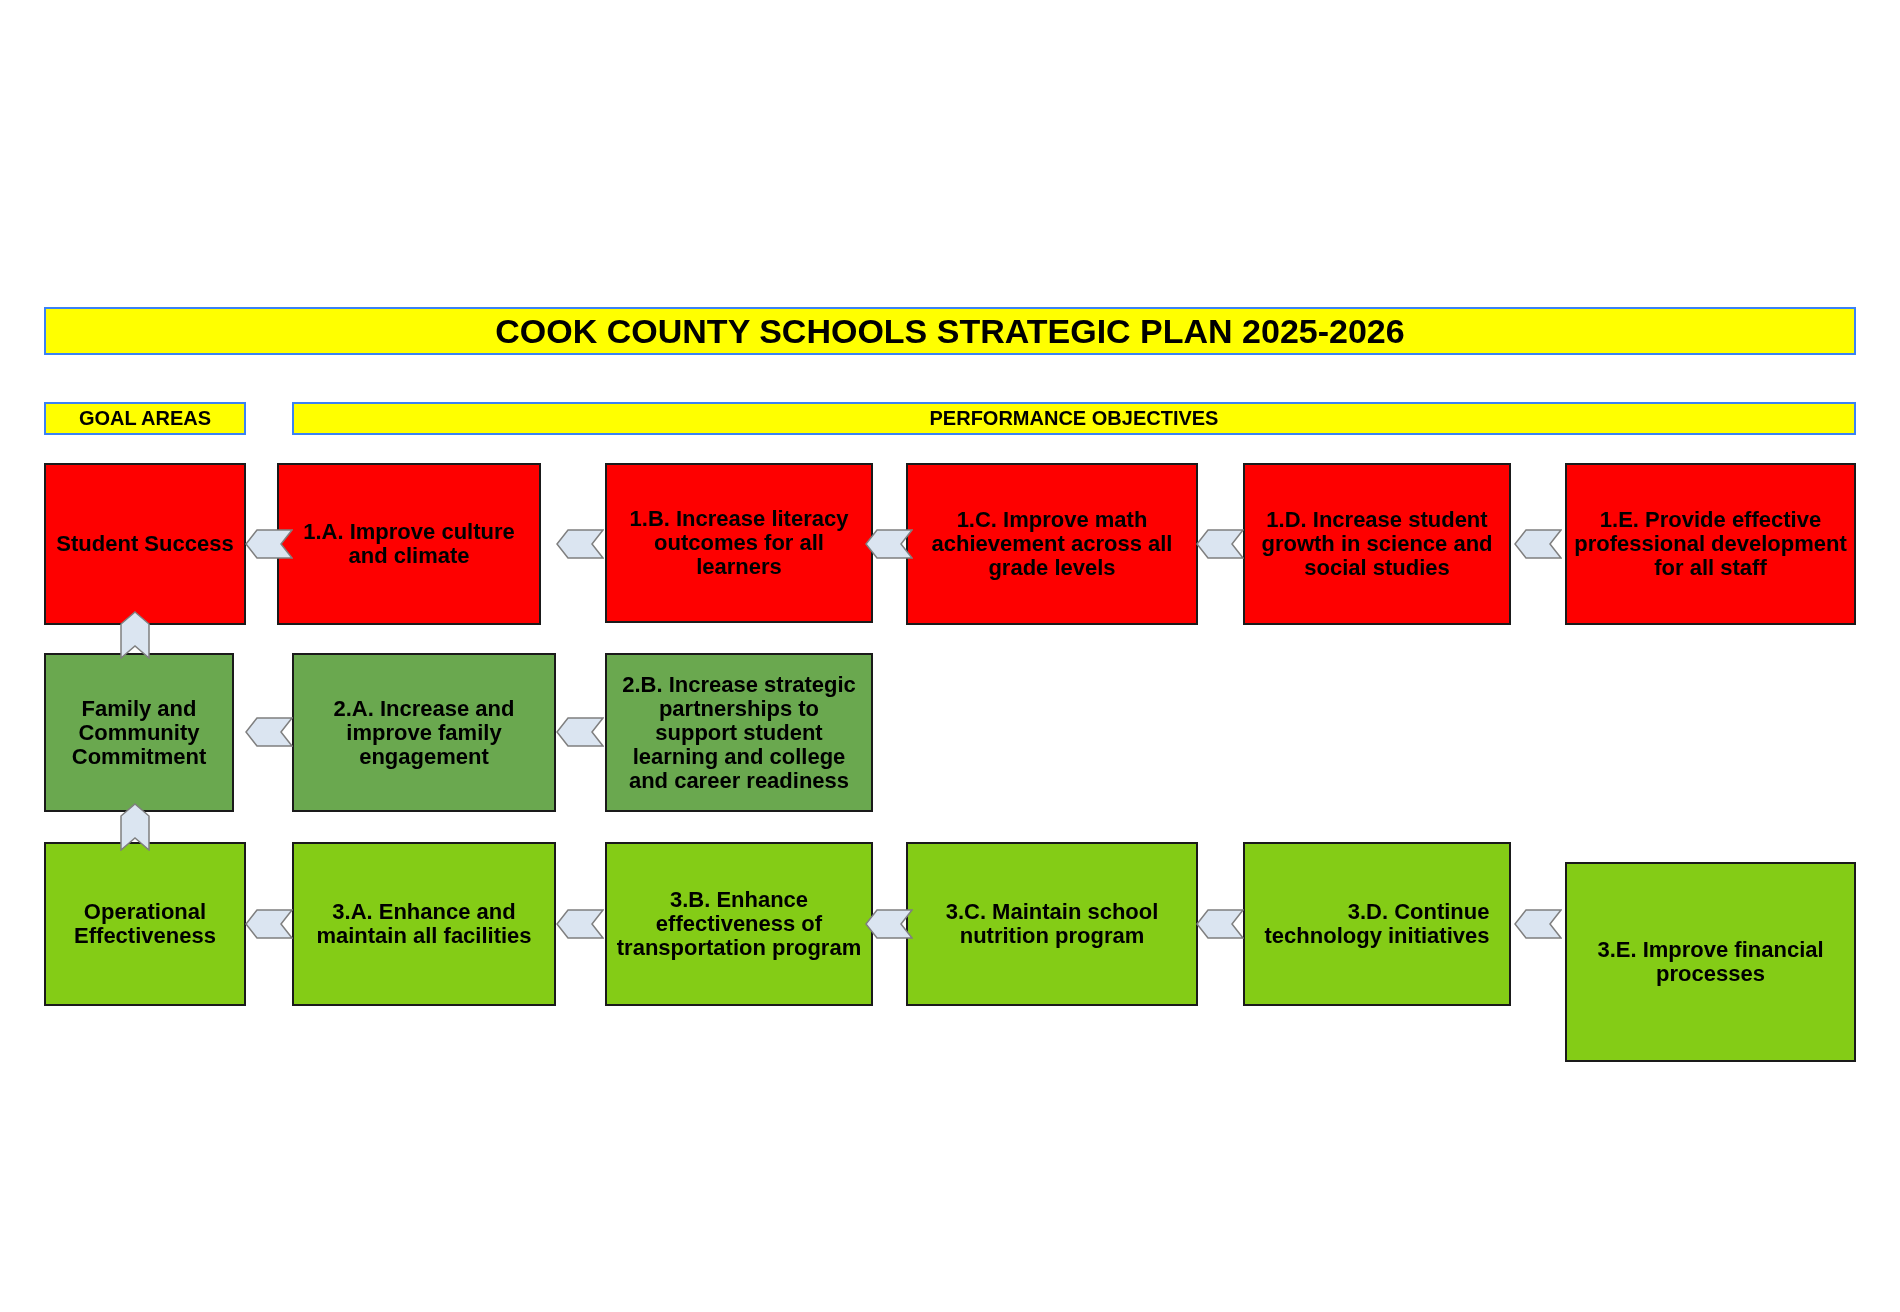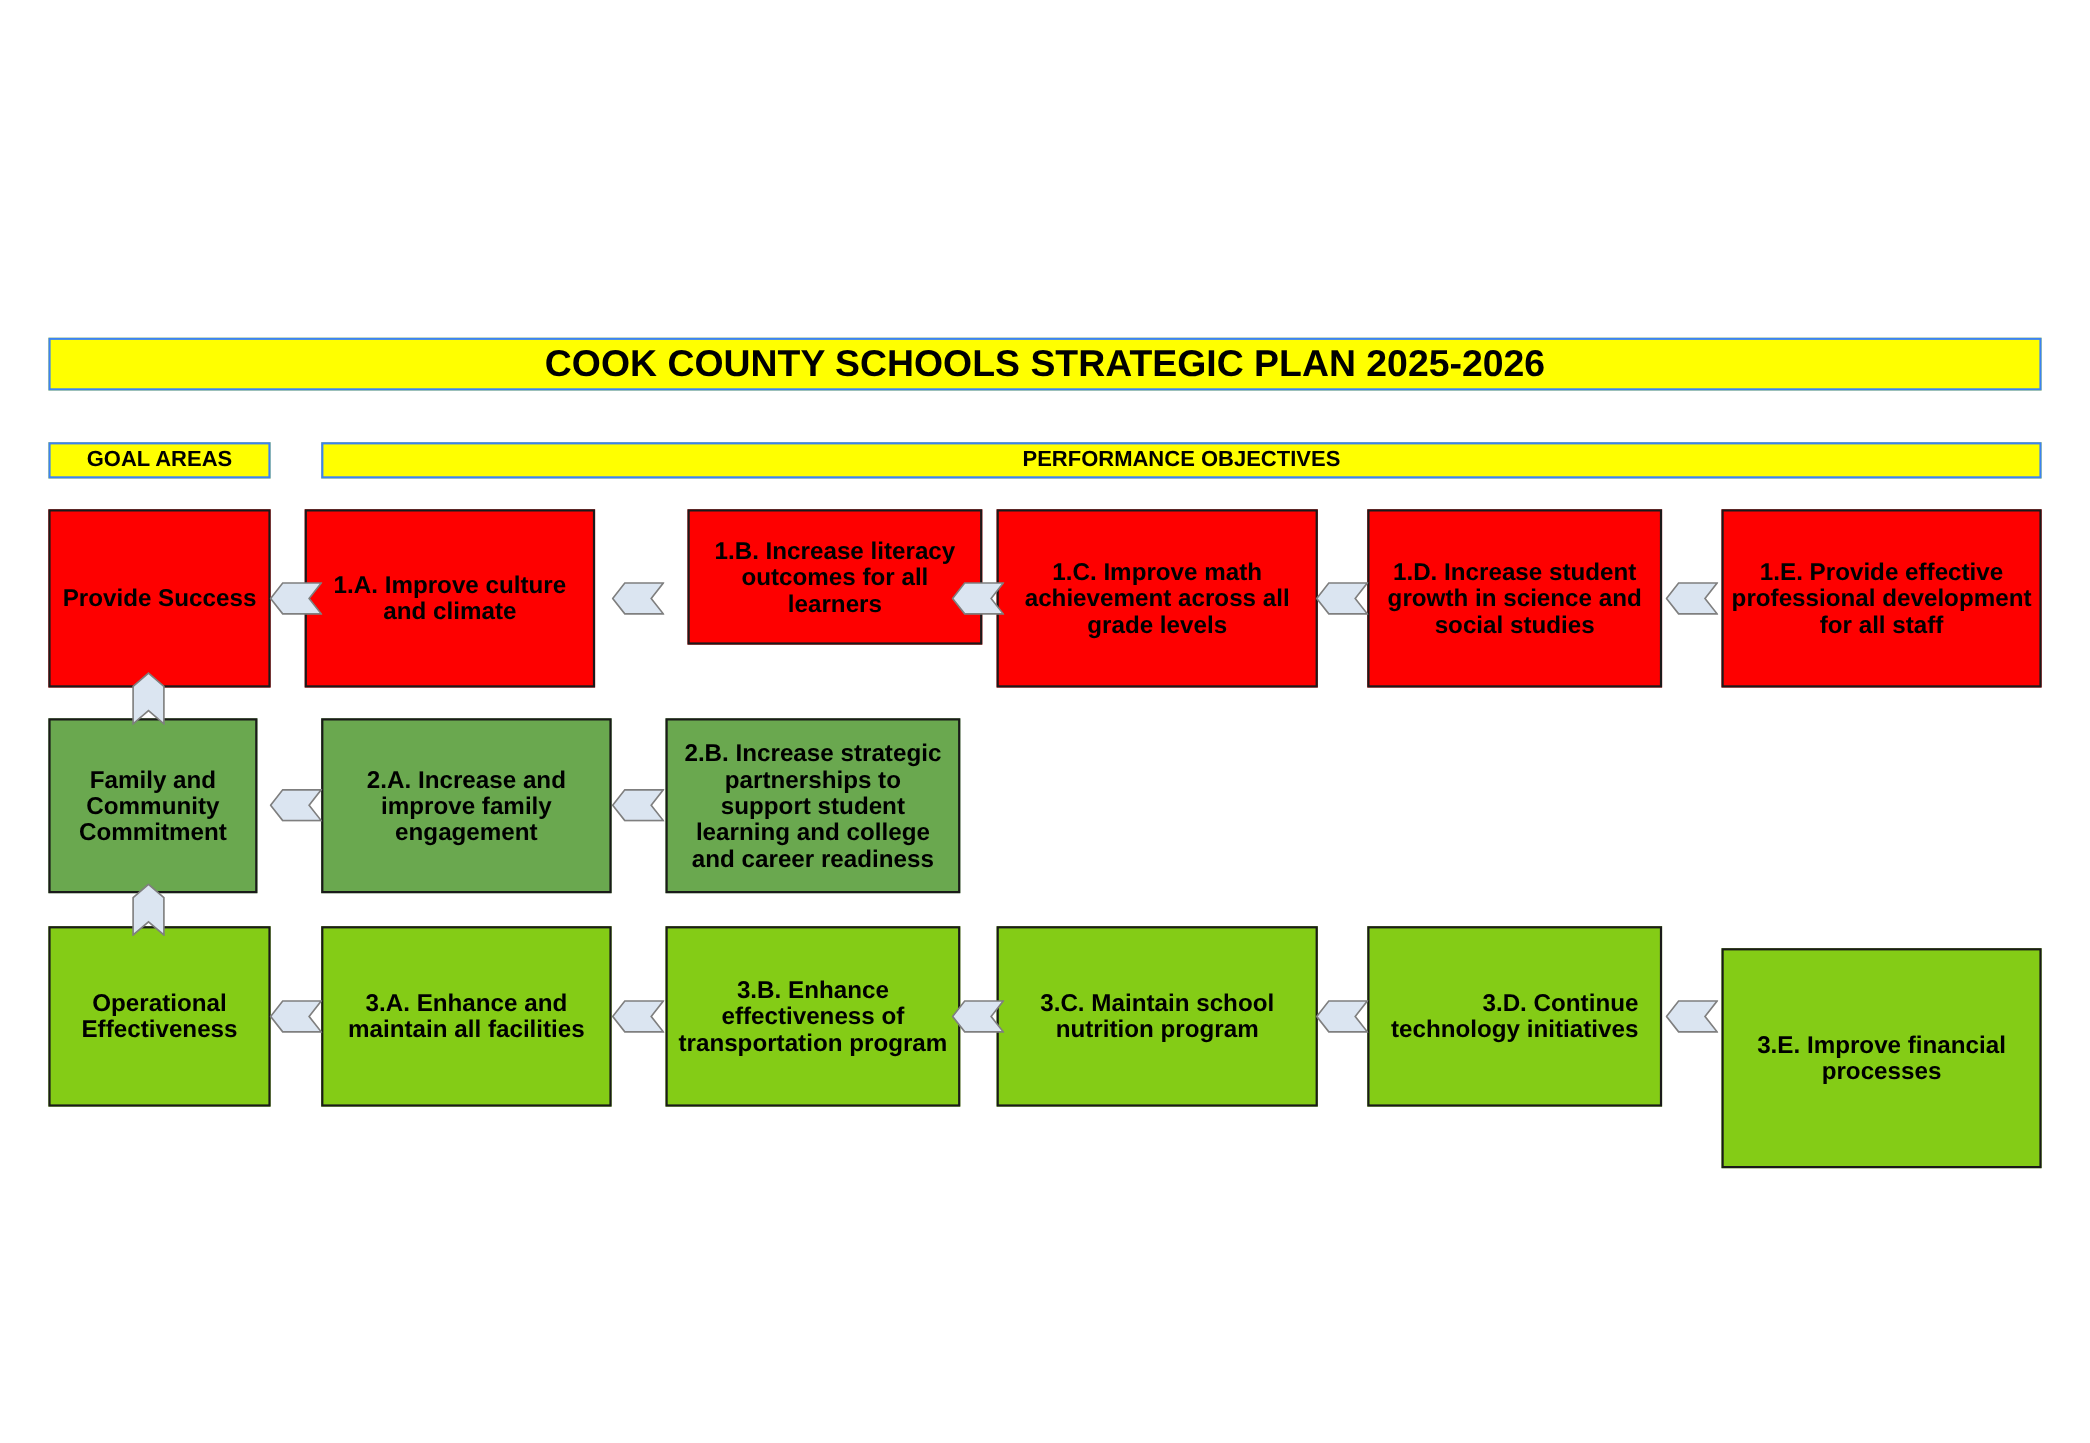--- a/index.html
+++ b/index.html
@@ -58,24 +58,24 @@
     <span>COOK COUNTY SCHOOLS STRATEGIC PLAN 2025-2026</span>
   </div>
 
   <div class="ybar col-header" style="left:44px; top:402px; width:202px; height:33px;">
     <span>GOAL AREAS</span>
   </div>
   <div class="ybar col-header" style="left:292px; top:402px; width:1564px; height:33px;">
     <span>PERFORMANCE OBJECTIVES</span>
   </div>
 
-  <div class="box red" style="left:44px;  top:463px; width:202px; height:162px;">Provide Success</div>
+  <div class="box red" style="left:44px;  top:463px; width:202px; height:162px;">Student Success</div>
   <div class="box red" style="left:277px; top:463px; width:264px; height:162px;">1.A. Improve culture
 and climate</div>
-  <div class="box red" style="left:625px; top:463px; width:268px; height:123px;">1.B. Increase literacy
+  <div class="box red" style="left:605px; top:463px; width:268px; height:160px;">1.B. Increase literacy
 outcomes for all
 learners</div>
   <div class="box red" style="left:906px; top:463px; width:292px; height:162px;">1.C. Improve math
 achievement across all
 grade levels</div>
   <div class="box red" style="left:1243px; top:463px; width:268px; height:162px;">1.D. Increase student
 growth in science and
 social studies</div>
   <div class="box red" style="left:1565px; top:463px; width:291px; height:162px;">1.E. Provide effective
 professional development

